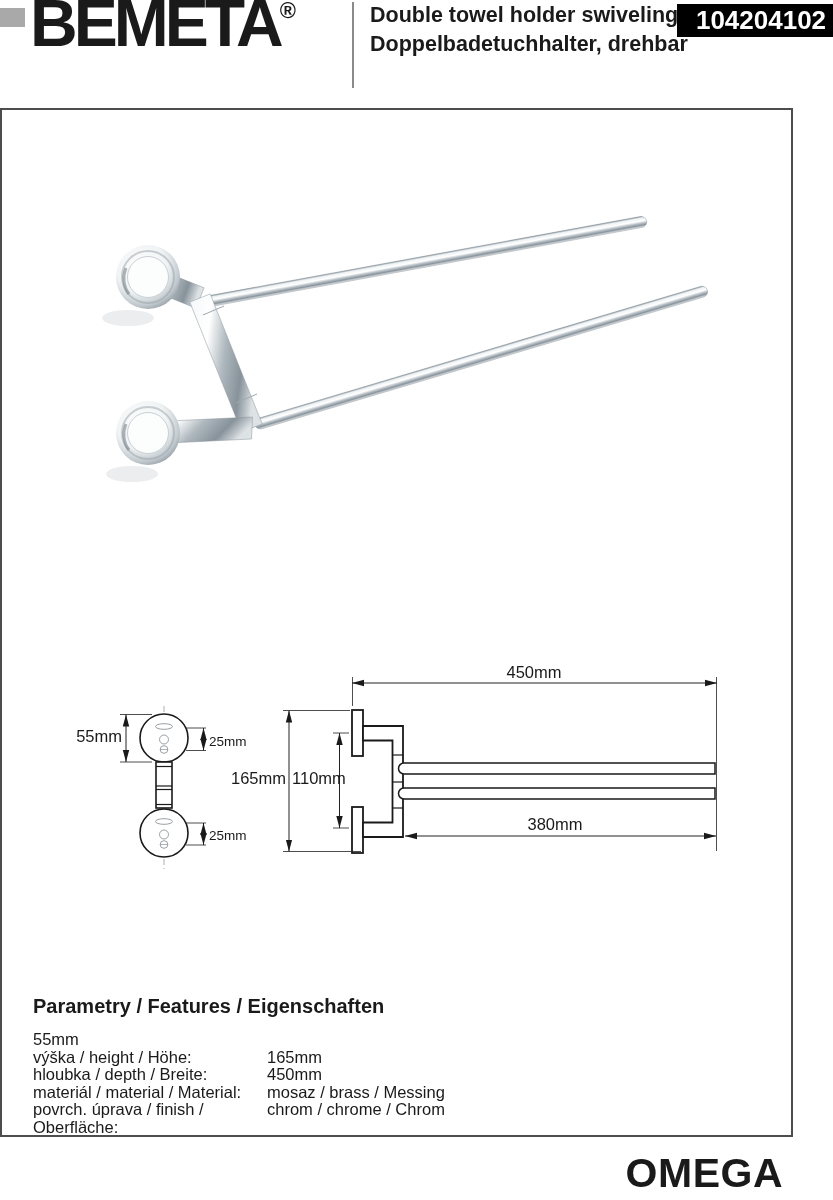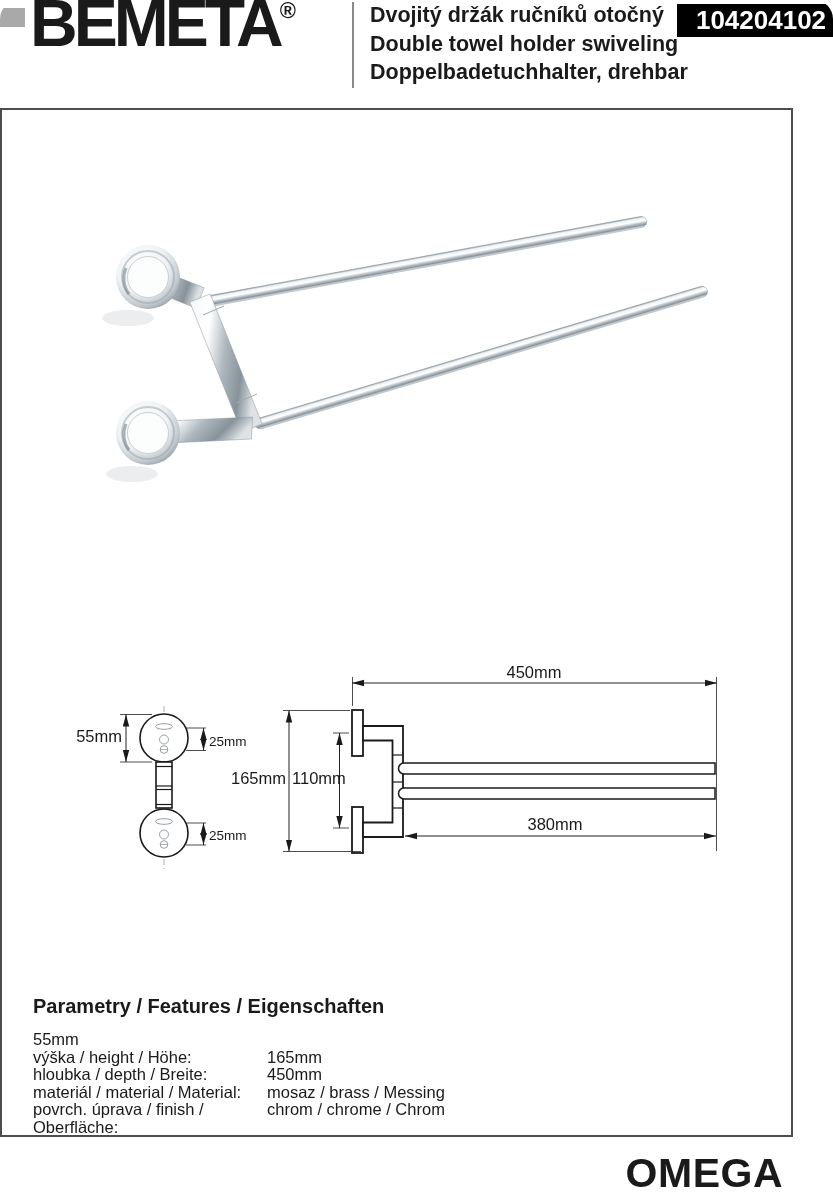--- a/index.html
+++ b/index.html
@@ -1,18 +1,18 @@
 <!DOCTYPE html>
 <html><head>
 <meta charset="utf-8">
 <style>
   html,body{margin:0;padding:0;background:#fff;}
   .page{
     position:relative;width:833px;height:1200px;background:#ffffff;
-    font-family:"Liberation Sans",sans-serif;color:#1a1a1a;overflow:hidden;border-radius:19px;
+    font-family:"Liberation Sans",sans-serif;color:#1a1a1a;overflow:hidden;
   }
   
   .accent-square{position:absolute;left:0;top:8px;width:25px;height:19px;background:#a9a9a9;}
   .brand{position:absolute;left:30px;top:-10px;font-weight:bold;font-size:66px;
          letter-spacing:-4px;white-space:nowrap;line-height:1;}
   .brand .reg{font-size:22px;letter-spacing:0;vertical-align:28px;font-weight:bold;}
   .header-divider{position:absolute;left:352px;top:2px;width:2px;height:86px;background:#8a8a8a;}
   .titles{position:absolute;left:370px;top:1px;font-weight:bold;font-size:21.5px;line-height:28.5px;}
   .code-badge{
     position:absolute;left:665px;top:4px;width:168px;height:33px;background:#000000;
@@ -34,21 +34,20 @@
 </style>
 </head>
 <body>
 
 <div class="page">
 
   <div class="accent-square"></div>
   <div class="brand"><span>BEMETA</span><span class="reg">®</span></div>
   <div class="header-divider"></div>
   <div class="titles">
-    <div>Dvojitý držák ručníků otočný</div>
     <div>Double towel holder swiveling</div>
     <div>Doppelbadetuchhalter, drehbar</div>
   </div>
   <div class="code-badge">104204102</div>
 
   <div class="content-box"></div>
 
   <svg class="photo-svg" width="650" height="390" viewBox="80 180 650 390">
     <defs>
       <linearGradient id="gArm" x1="0" y1="0" x2="0" y2="1">

